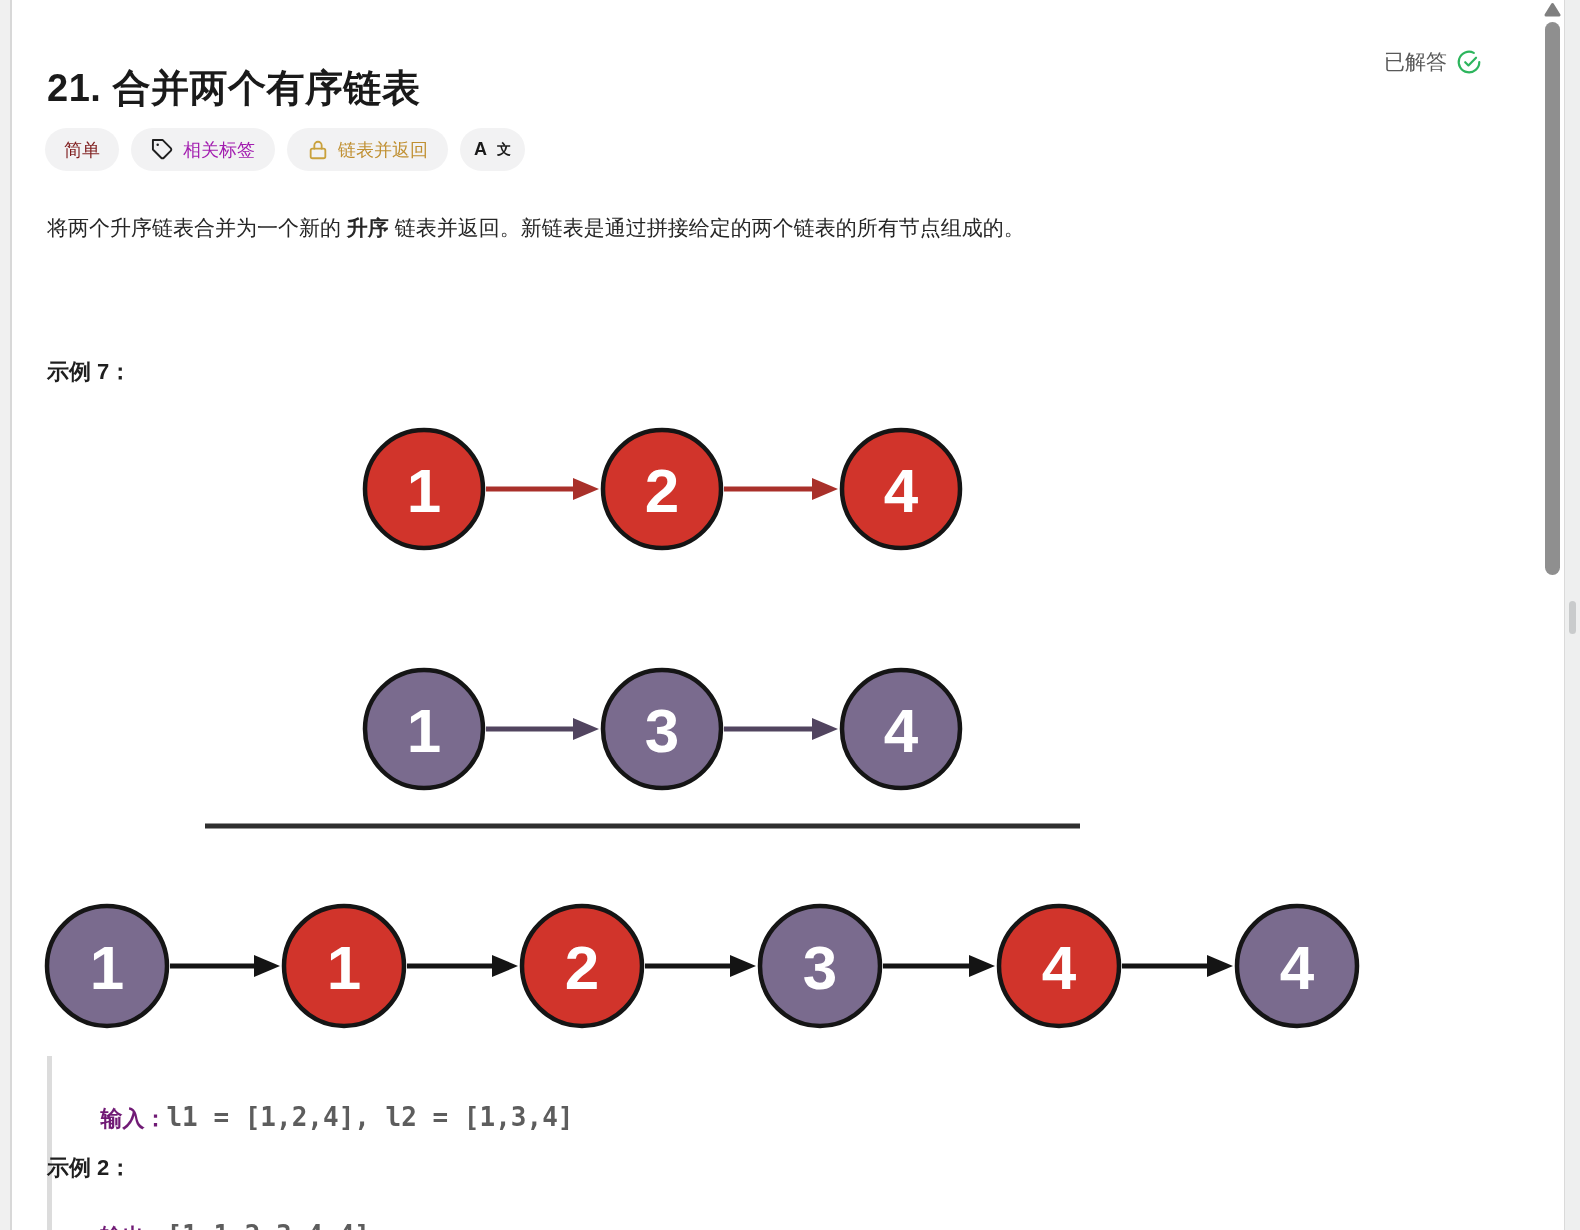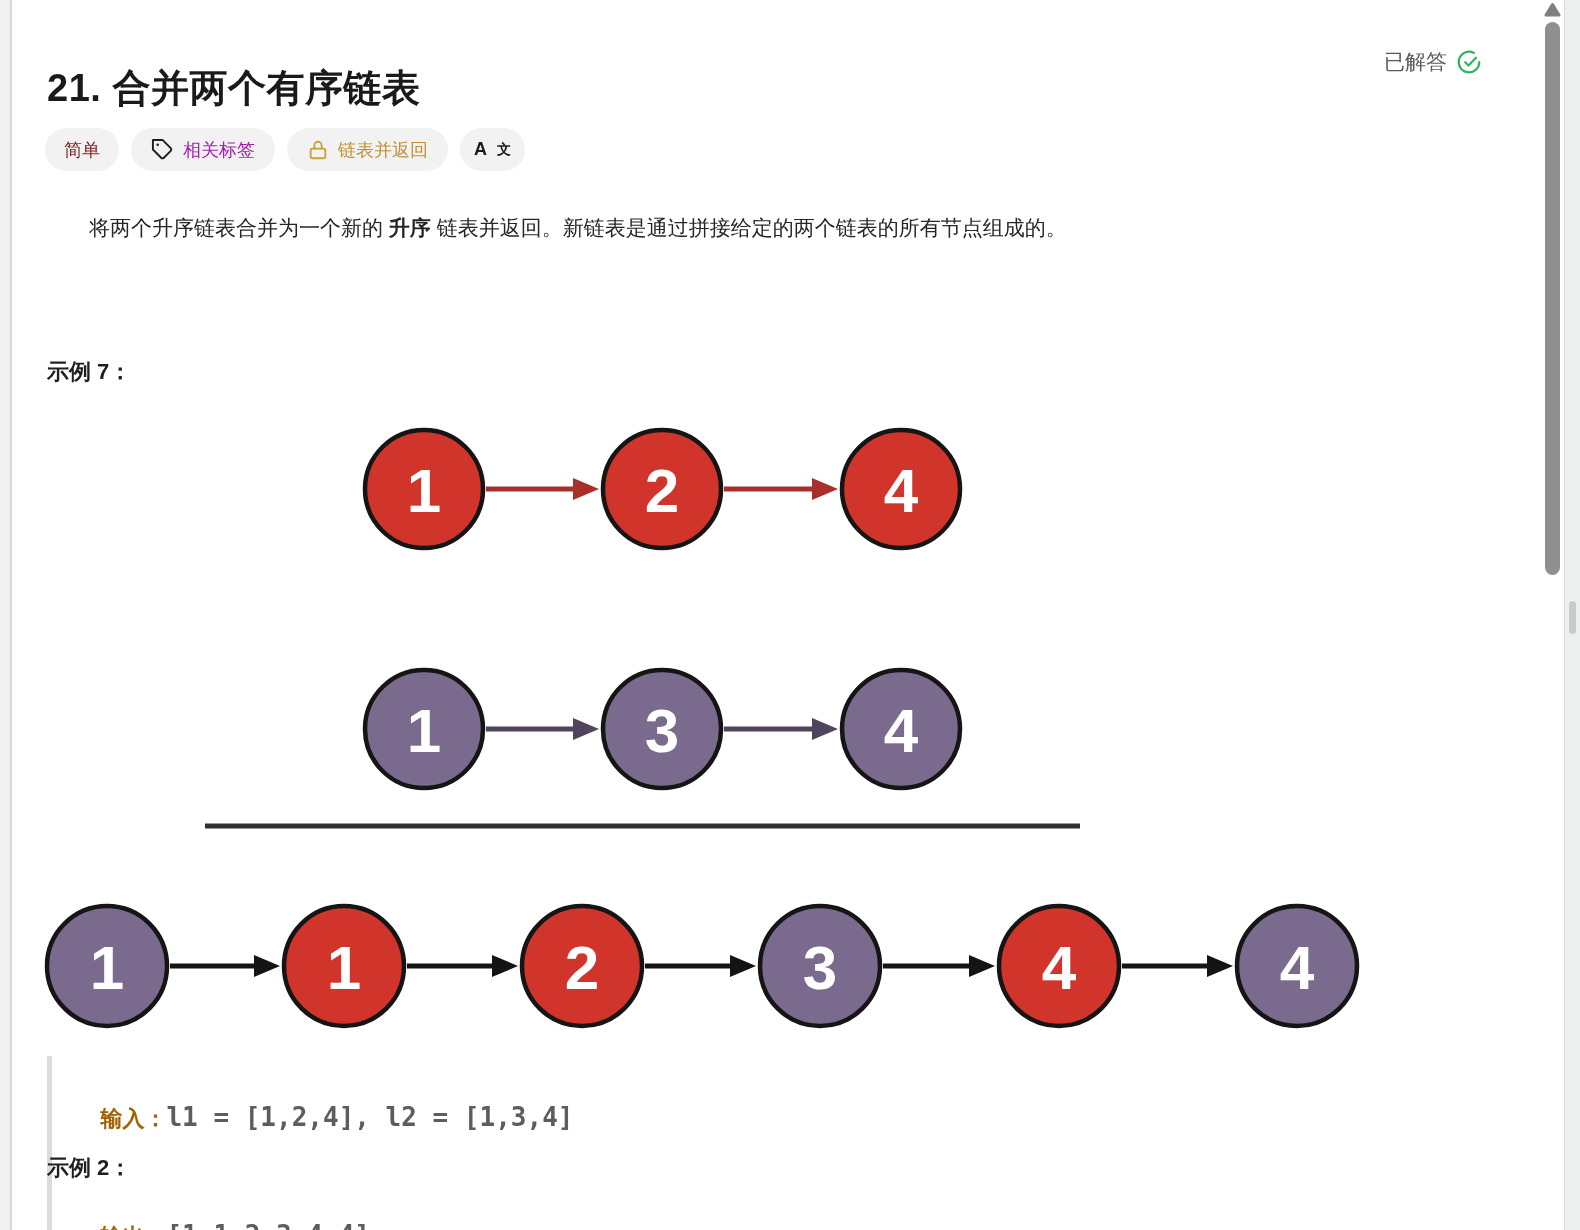--- a/index.html
+++ b/index.html
@@ -40,40 +40,40 @@
     padding:0 20px; font-size:18px; color:#a21caf; cursor:pointer;
   }
   .pill-easy { color:#7f1d1d; padding:0 19px; }
   .pill-companies { color:#c09032; }
   .pill-font { padding:0 14px; font-weight:600; color:#1a1a1a; }
   .pill-font .wen { font-size:14px; font-weight:700; margin-left:1px; }
   .pill svg { display:block; }
   
   .description {
     position:absolute; left:47px; top:211px; width:1330px;
-    font-size:21px; line-height:33px; color:#262626;margin-left:42px;
+    font-size:21px; line-height:33px; color:#262626;
   }
   .description b { font-weight:700; }
   
   .example-heading {
     position:absolute; left:47px;
     font-size:22px; font-weight:700; color:#1f1f1f;
   }
   .example-1 { top:357px; }
   .example-2 { top:1153px; }
   
   .diagram-wrap { position:absolute; left:0; top:420px; width:1420px; height:615px; }
   
   .io-block {
     position:absolute; left:47px; top:1056px;
     border-left:5px solid #dcdcdc;
     padding:3px 0 3px 24px;
   }
   .io-line { font-size:22px; line-height:39px; white-space:pre; }
-  .io-label { font-weight:700; color:#a16207; }
+  .io-label { font-weight:700; color:#701a75; }
   .io-value {
     font-family:"DejaVu Sans Mono","Liberation Mono",monospace;
     color:#5d5d5d; font-size:26px;font-weight:bold;
   }
   
   .inner-scrollbar {
     position:absolute; left:1542px; top:0; width:21px; height:1230px;
     background:#ffffff;
   }
   .scroll-up-button { position:absolute; left:2px; top:2px; width:17px; height:16px; cursor:pointer; }

